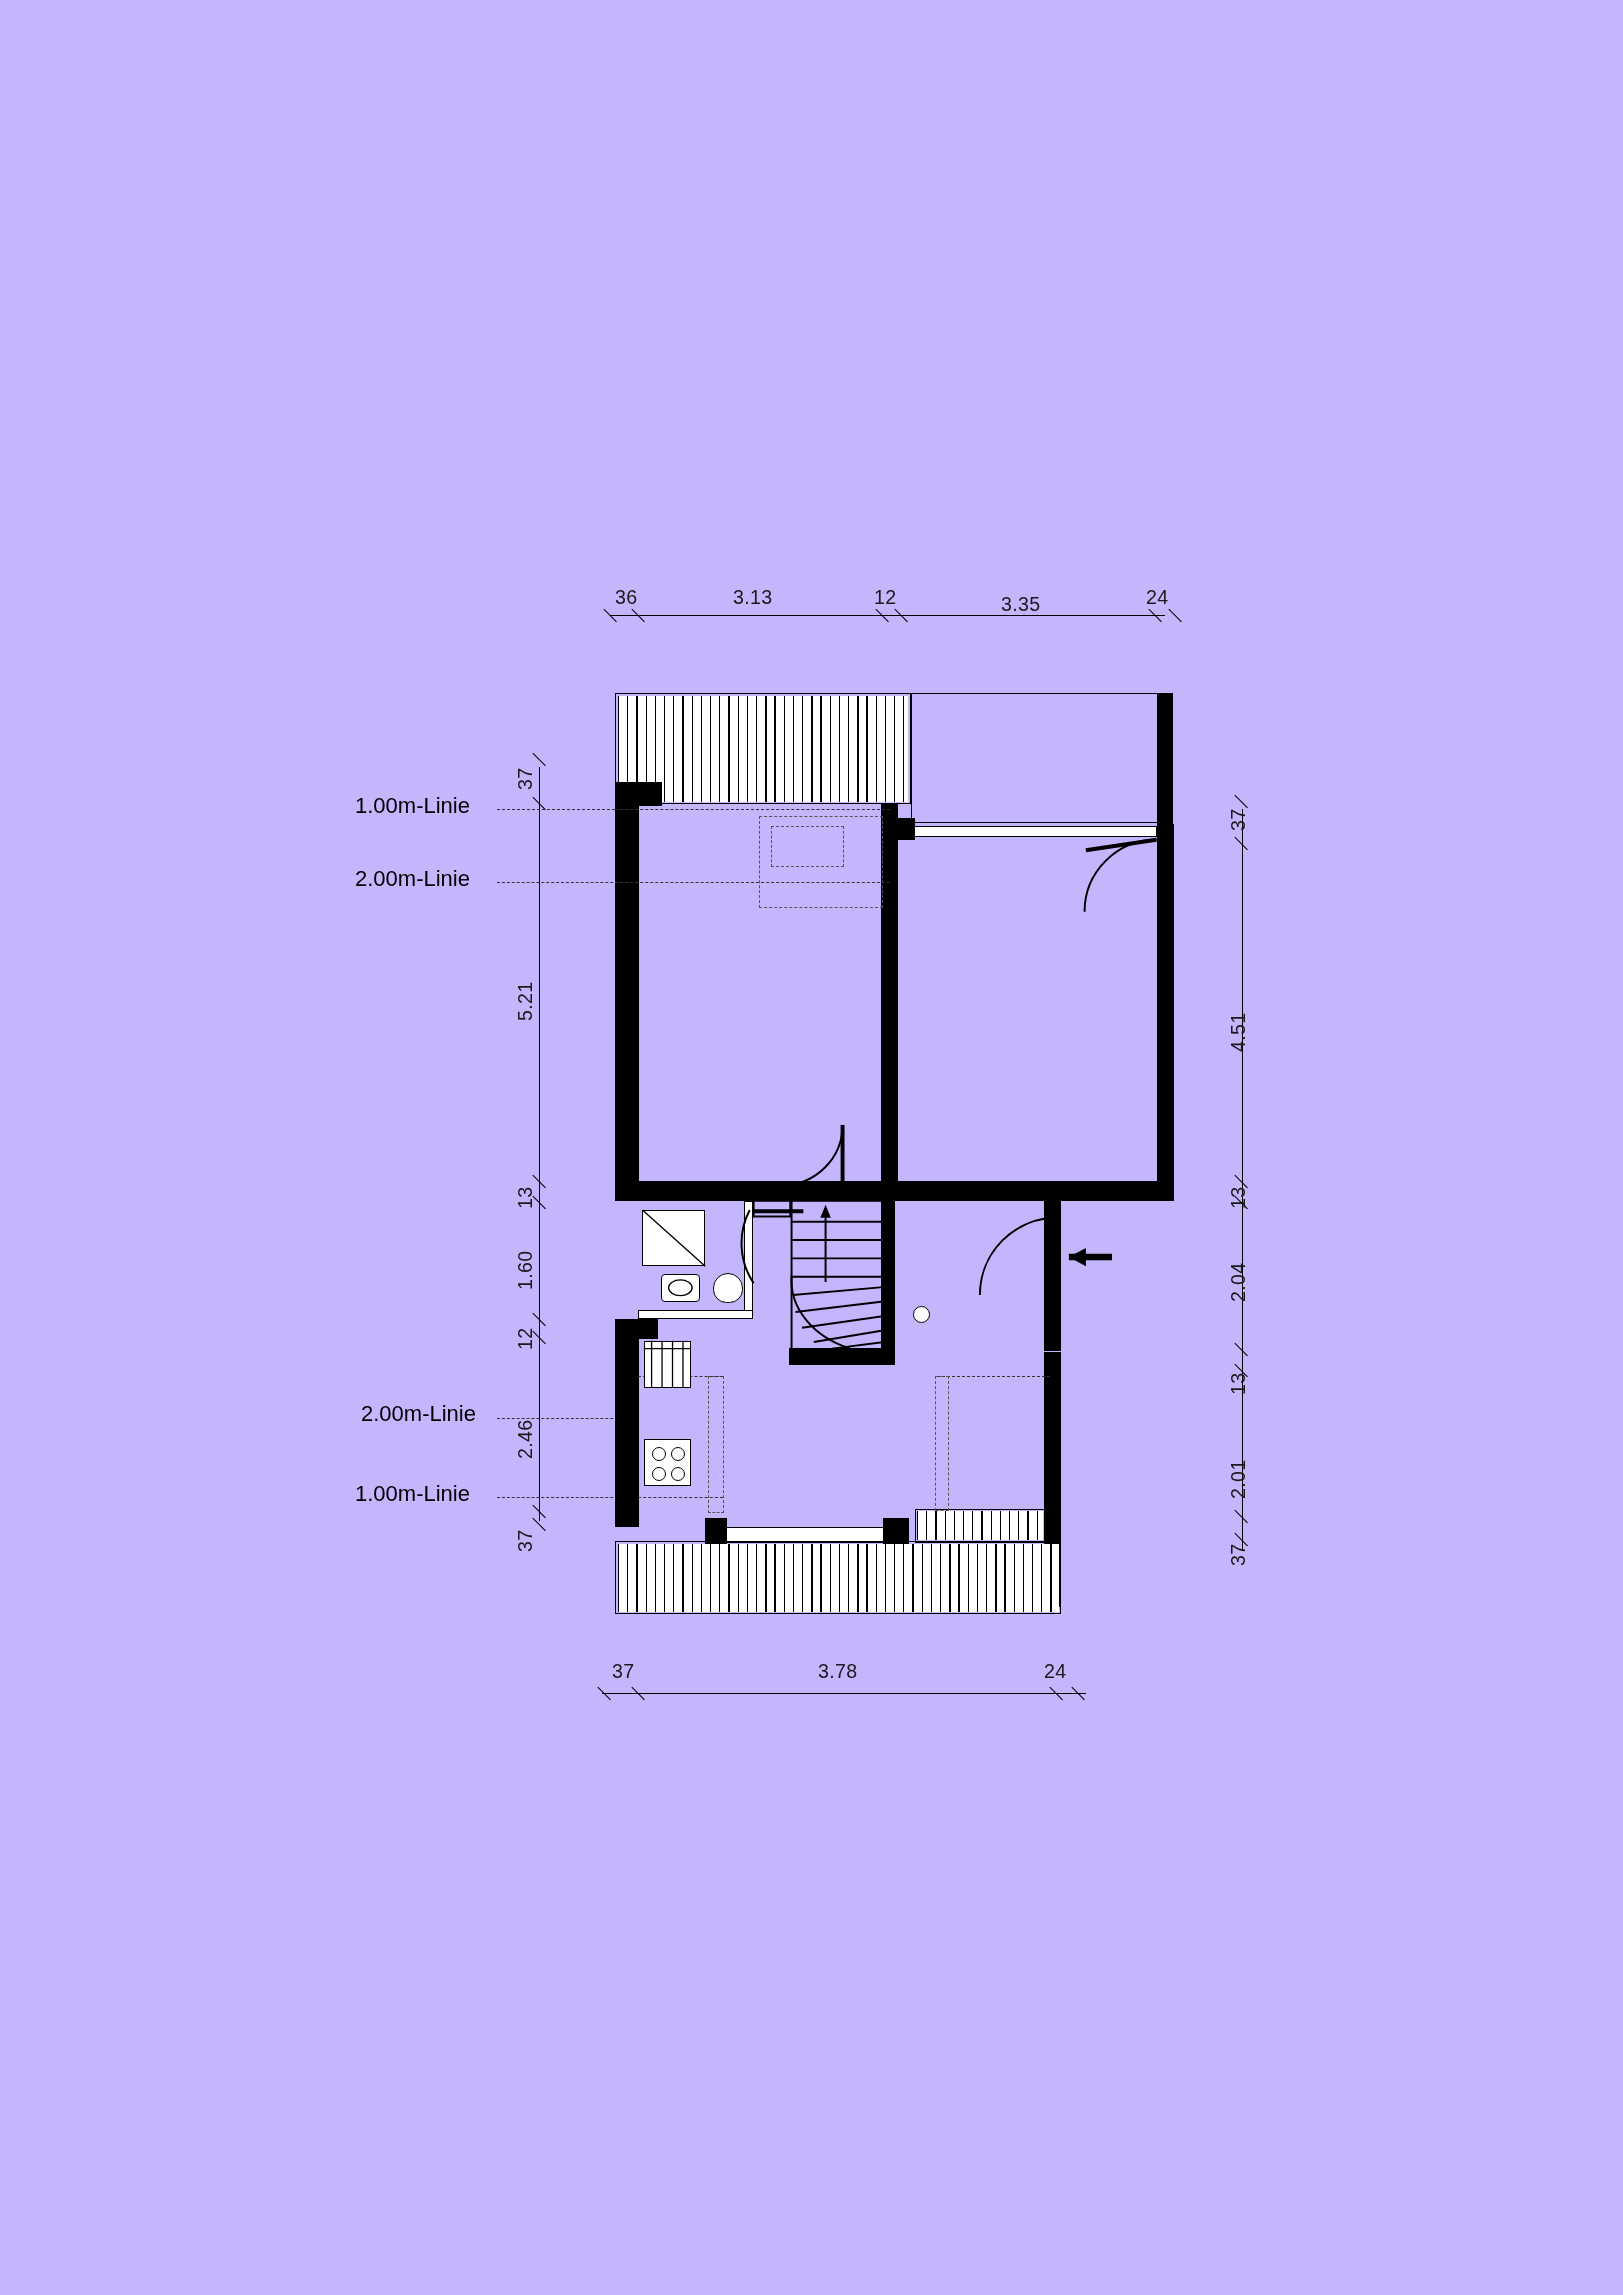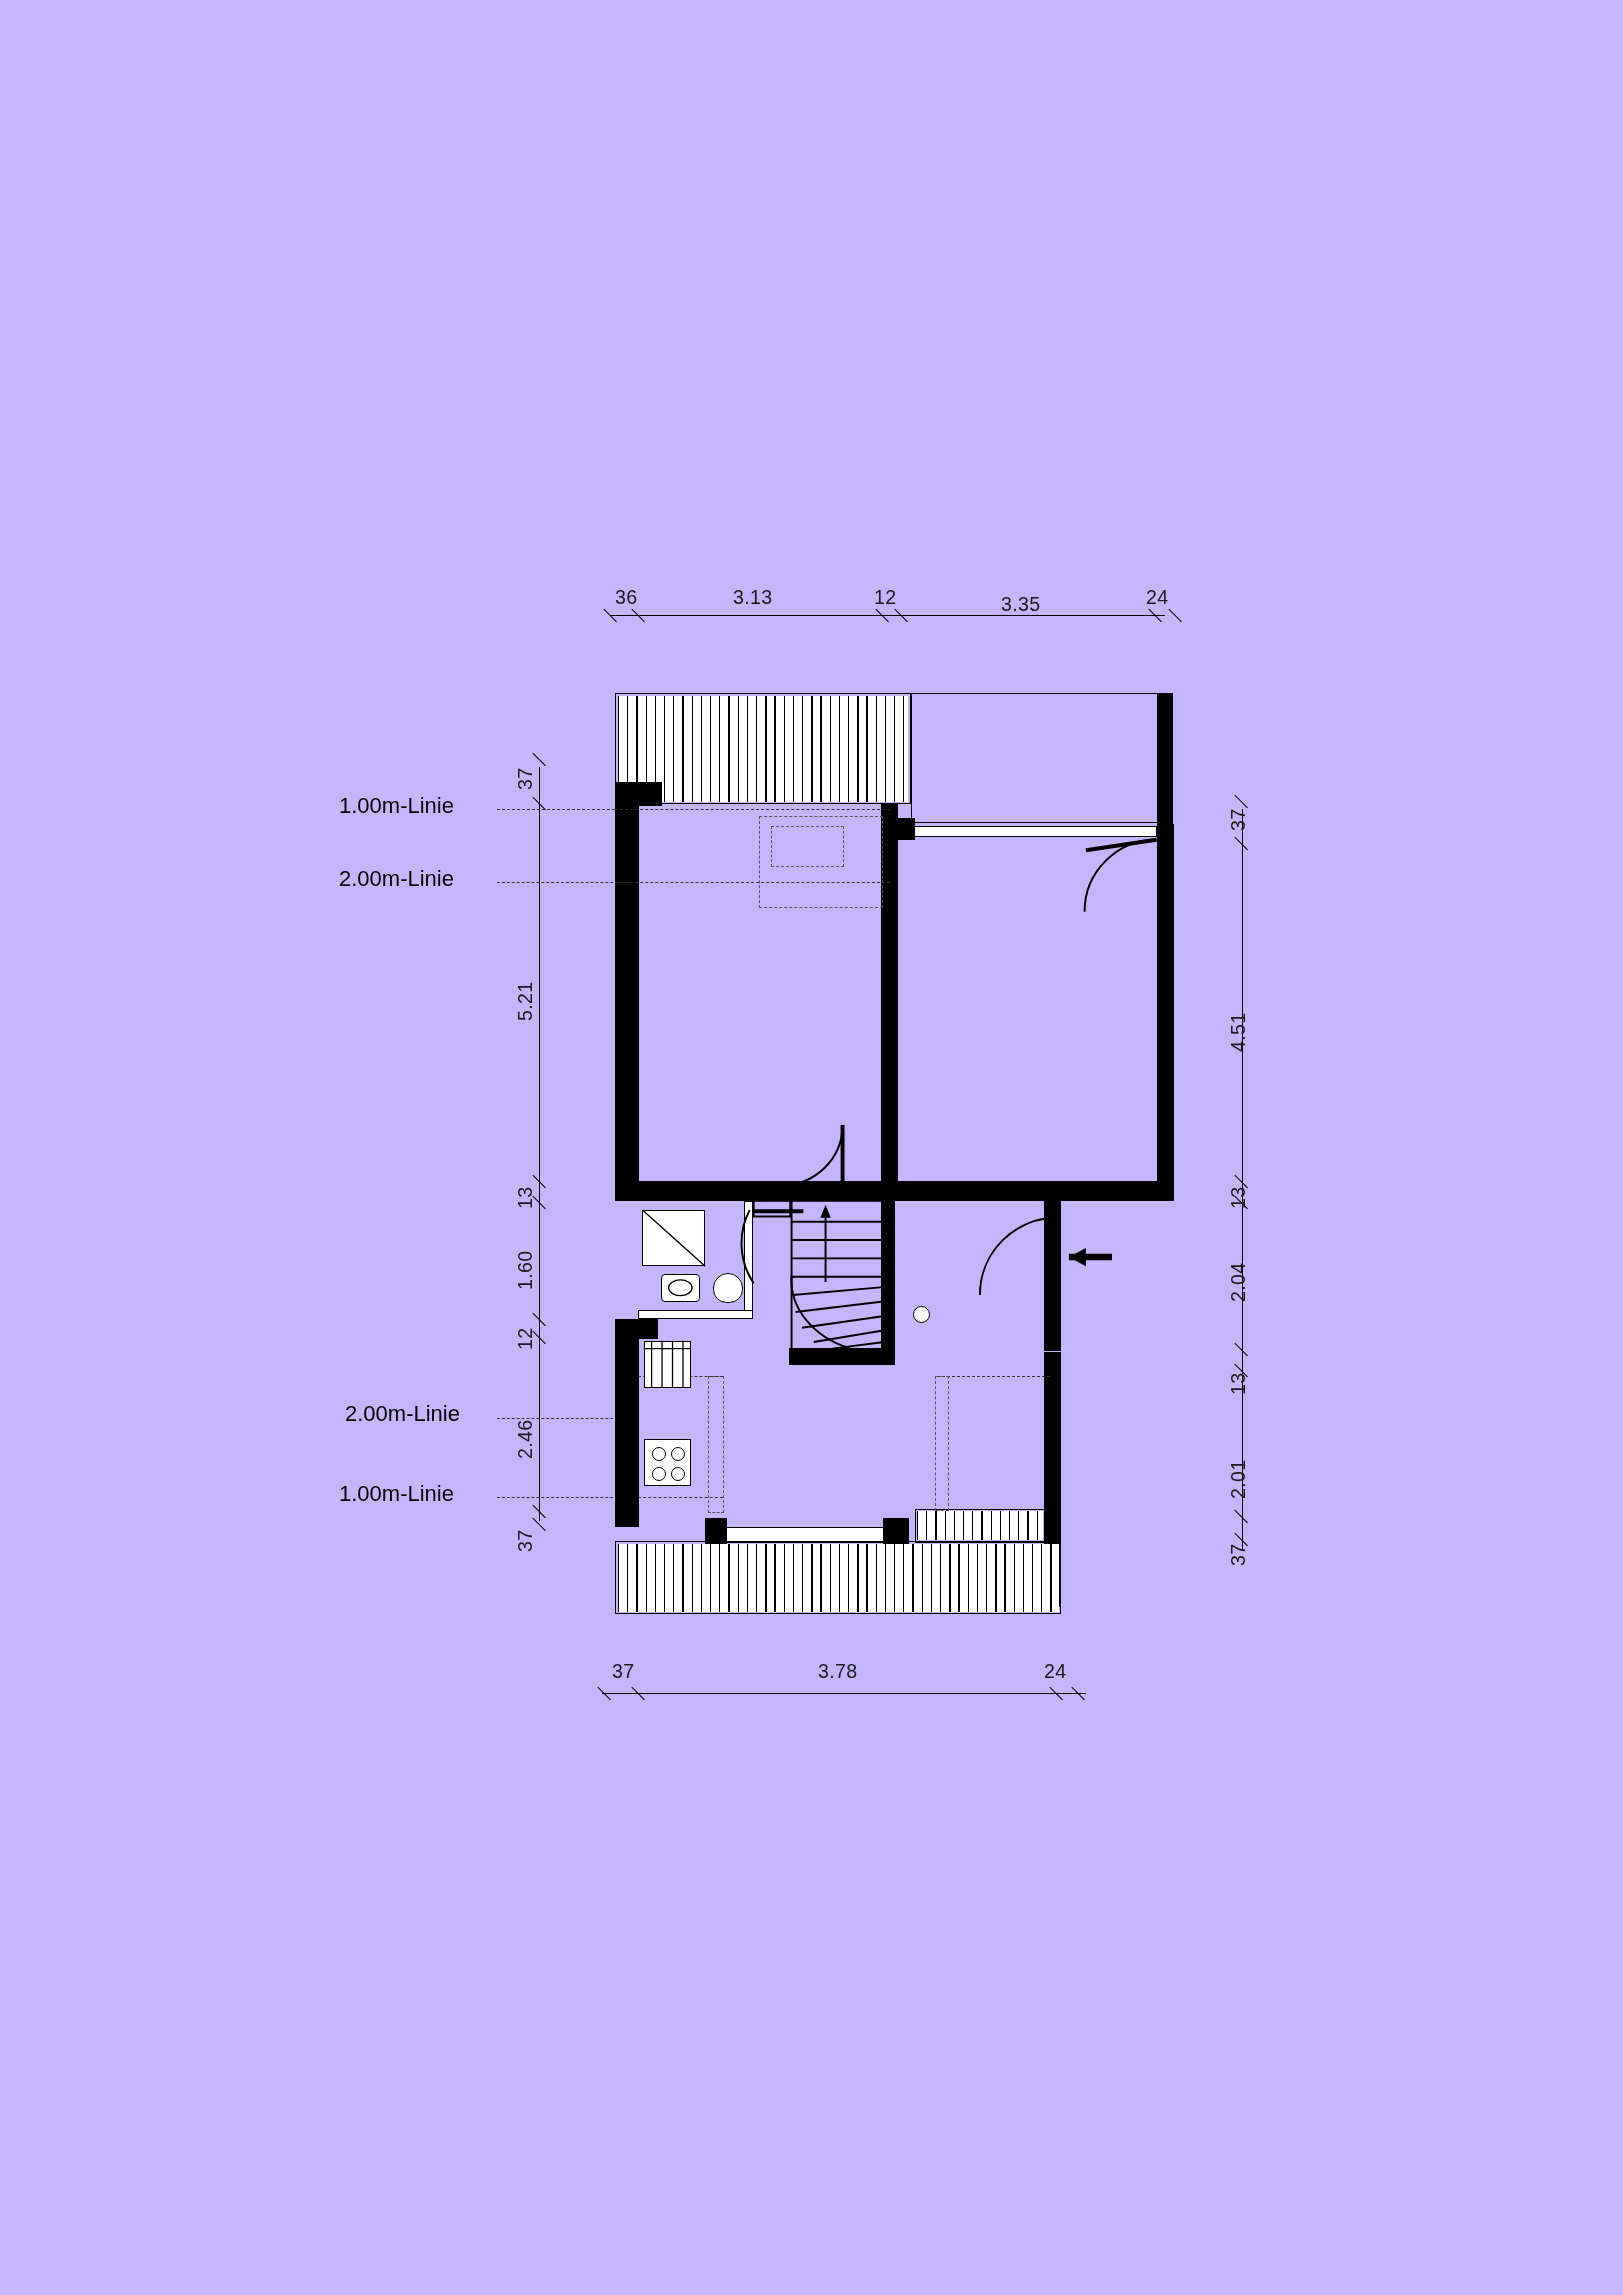--- a/index.html
+++ b/index.html
@@ -26,20 +26,21 @@
   }
   .dimtext.vert {
     transform-origin: 0 0;
     transform: rotate(-90deg);
   }
   .label {
     position: absolute;
     font-size: 22px;
     color: #000000;
     white-space: nowrap;
+    margin-left: 16px;
   }
   .dimline {
     position: absolute;
     background: #000000;
     height: 0.7px;
   }
   .dimline.v {
     width: 0.7px;
     height: auto;
   }

